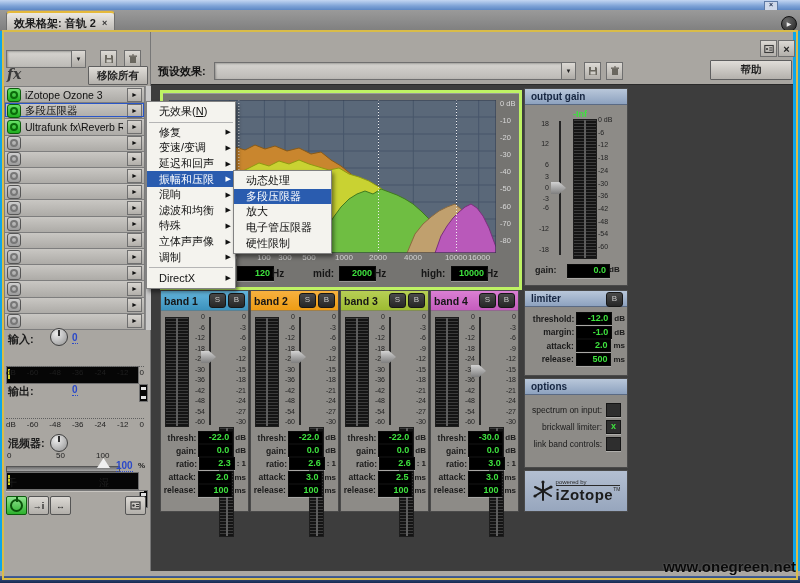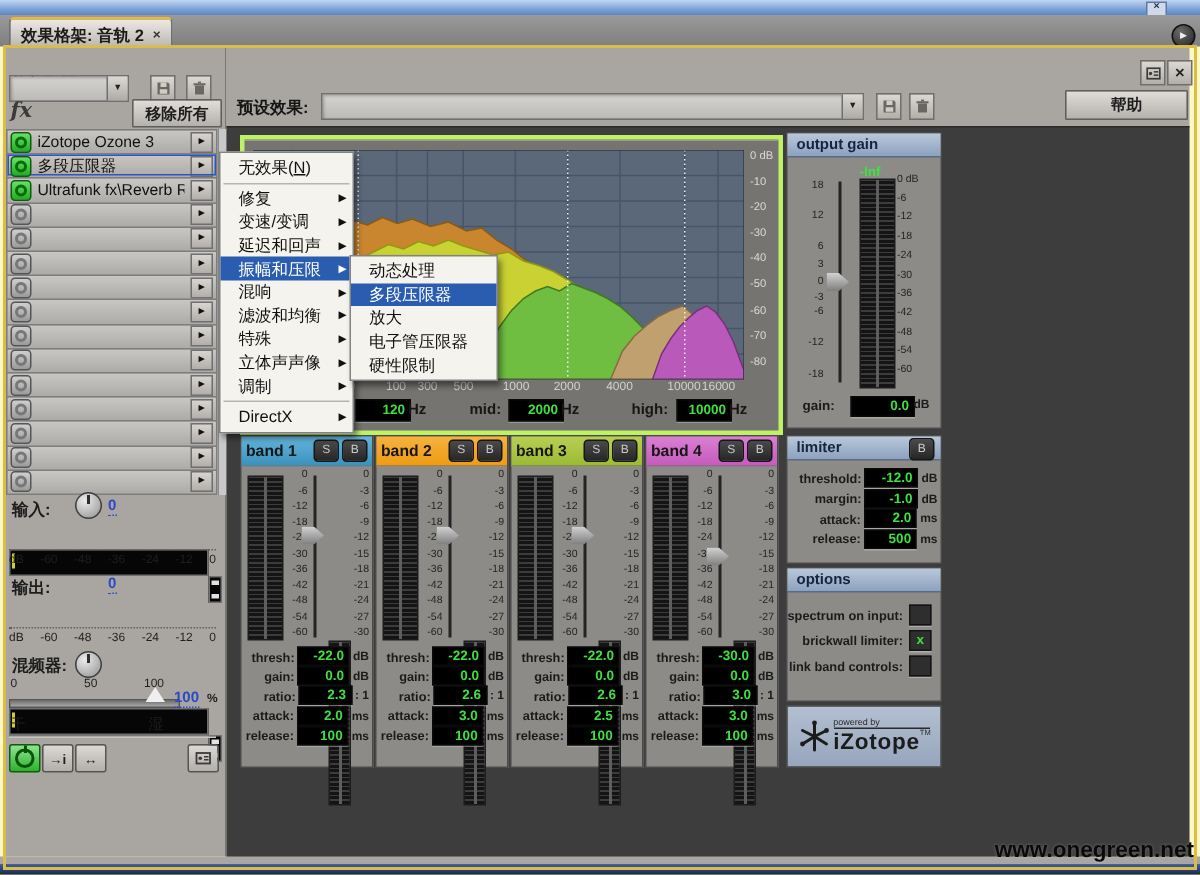--- a/index.html
+++ b/index.html
@@ -1,16 +1,16 @@
 <!DOCTYPE html>
 <html><head>
 <meta charset="utf-8">
 <style>
   html,body{margin:0;padding:0;background:#666;}
-  .stage{position:relative;width:800px;height:583px;overflow:hidden;background:#fef9c3;
+  .stage{position:relative;width:800px;height:583px;overflow:hidden;background:#0ea5e9;
          font-family:"Liberation Sans",sans-serif;-webkit-font-smoothing:antialiased;}
   .abs{position:absolute;}
   
   .topbar{left:0;top:0;width:800px;height:10px;background:linear-gradient(#c3d6f2,#7da2d6 60%,#5d87c4);border-bottom:1px solid #33527f;}
   .wclose{left:764px;top:1px;width:12px;height:8px;background:#cfd9ea;border:1px solid #5d7aa6;font-size:7px;line-height:6px;text-align:center;color:#1c2c4c;font-weight:bold;}
   .tabstrip{left:0;top:10px;width:800px;height:21px;background:linear-gradient(#9a9a9a,#7f7f7f);}
   .tab{left:6px;top:11px;height:20px;padding:0 7px;display:flex;align-items:center;gap:6px;
        background:linear-gradient(#ece9e4,#b6b3ae);border:1px solid #6f6f6f;border-bottom:none;
        border-top:2px solid #e5b93a;border-radius:4px 4px 0 0;font-size:11px;font-weight:bold;color:#1b1b1b;}
   .tabclose{font-size:9px;font-weight:bold;color:#333;line-height:9px;}
@@ -87,21 +87,21 @@
   .brow{display:flex;align-items:center;height:13.2px;}
   .bl{width:38px;text-align:right;font-size:8.5px;font-weight:bold;color:#1b1b1b;}
   .bv{width:34px;height:11px;margin-left:2px;font-size:9px;line-height:10px;padding-right:3px;}
   .bu{font-size:8px;font-weight:bold;color:#1b1b1b;margin-left:2px;white-space:nowrap;}
   .rpanel{left:524px;width:102px;background:#8d8b87;border:1px solid #4a4a4a;box-shadow:inset 0 1px 0 #b5b5b5;}
   .rpanel>*{position:absolute;}
   .phd{left:0;right:0;top:0;height:15px;background:linear-gradient(#b9c7da,#8da2bf);border-bottom:1px solid #5a6a84;color:#152540;font-weight:bold;font-size:10px;line-height:15px;padding-left:6px;}
   .ogtick{width:20px;text-align:right;font-size:7px;color:#242424;}
   .chk{width:13px;height:12px;background:#2e2e2e;border:1px solid #141414;box-shadow:0 1px 0 rgba(255,255,255,.3);color:#3ee23e;font-size:9px;font-weight:bold;text-align:center;line-height:11px;}
   .optrow{display:flex;align-items:center;justify-content:flex-end;gap:4px;height:17px;}
-  .optlab{font-size:8.5px;font-weight:bold;color:#1b1b1b;}
+  .optlab{font-size:8.5px;font-weight:normal;color:#1b1b1b;}
   .logo{left:524px;top:470px;width:102px;height:40px;background:linear-gradient(#b3bfd1,#97a6bd);border:1px solid #4a4a4a;display:flex;align-items:center;justify-content:center;gap:2px;}
   .lz{font-size:15px;font-weight:bold;color:#1c1c1c;letter-spacing:.5px;line-height:12px;}
   .lpow{font-size:6px;color:#2a2a2a;border-bottom:1px solid #2a2a2a;}
   .ltm{font-size:5px;color:#2a2a2a;vertical-align:top;}
   
   .menu{left:146px;top:101px;width:88px;background:#f4f3ee;border:1px solid #828282;box-shadow:2px 3px 4px rgba(0,0,0,.45);padding:2px 0;z-index:50;}
   .mitem{height:15.6px;display:flex;align-items:center;padding:0 4px 0 12px;font-size:11px;color:#111;}
   .mitem .arr{margin-left:auto;font-size:7px;}
   .mitem.hl{background:#2a5caf;color:#fff;}
   .msep{margin:2px 2px;border-top:1px solid #b5b5b5;}

